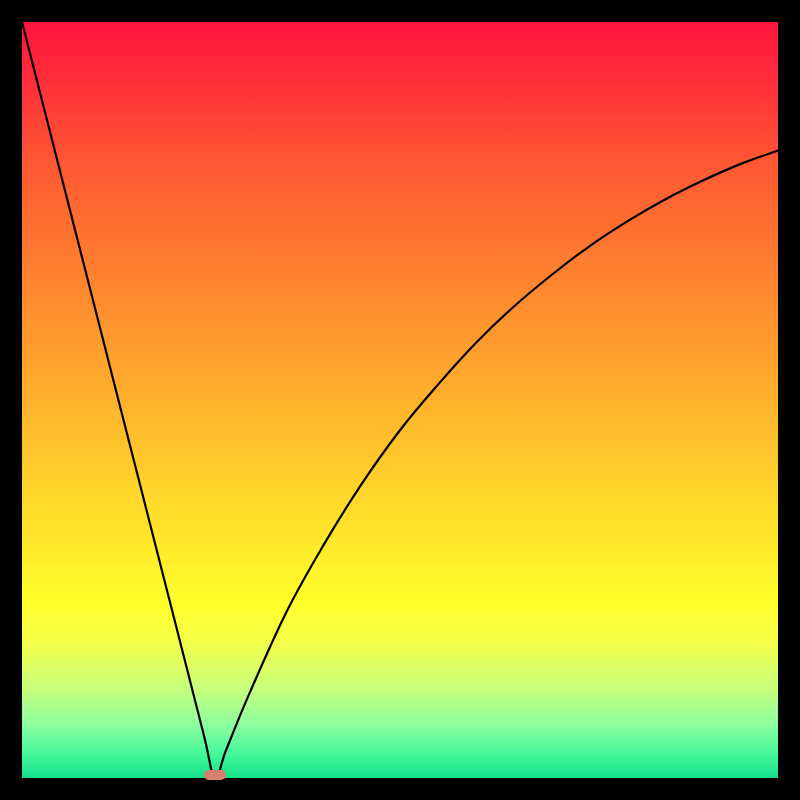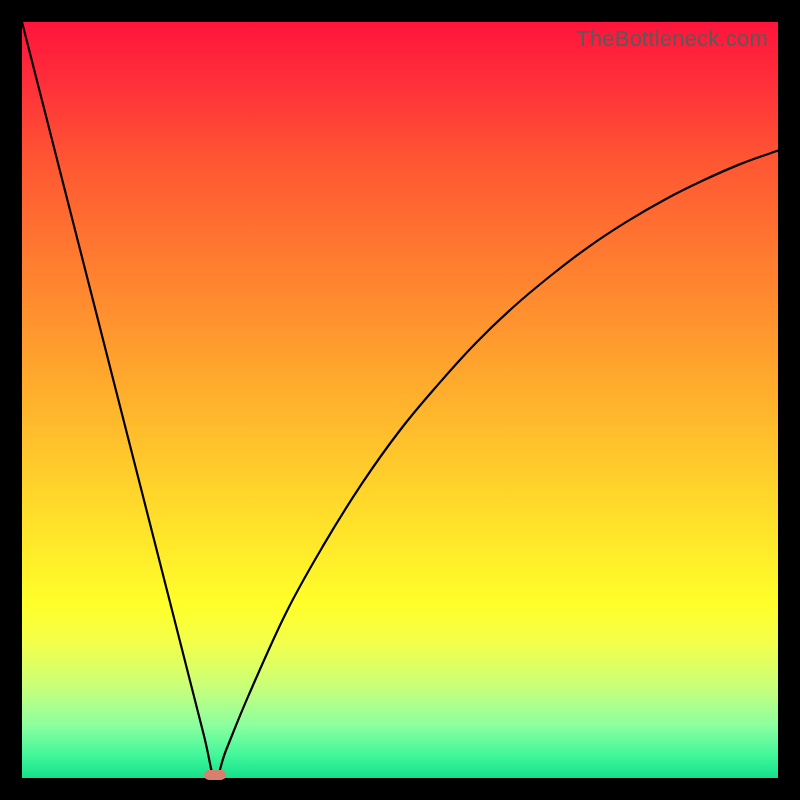--- a/index.html
+++ b/index.html
@@ -57,18 +57,17 @@
     height: 10px;
     border-radius: 5px;
     background: #d88070;
     transform: translate(-50%, -50%);
   }
 </style>
 </head>
 <body>
 
 <div class="frame">
-  <div class="watermark">TheBottleneck.com</div>
   <svg class="curve" viewBox="0 0 756 756" preserveAspectRatio="none">
     <path id="curvePath" fill="none" stroke="#000" stroke-width="2.2" stroke-linejoin="round" stroke-linecap="round" d="M 0 0 C 6.80 26.67, 24.19 94.83, 37.80 148.18 C 51.41 201.52, 61.99 243.01, 75.60 296.35 C 89.21 349.70, 99.79 391.18, 113.40 444.53 C 127.01 497.87, 138.95 544.67, 151.20 592.70 C 163.45 640.74, 173.96 682.00, 181.44 711.40 C 188.92 740.79, 188.70 753.01, 192.78 756.00 C 196.86 758.99, 198.00 743.00, 204.12 728.03 C 210.24 713.06, 215.91 697.74, 226.80 672.84 C 237.69 647.94, 250.99 616.90, 264.60 589.68 C 278.21 562.46, 288.79 544.77, 302.40 521.64 C 316.01 498.51, 326.59 481.57, 340.20 461.16 C 353.81 440.75, 364.39 425.93, 378.00 408.24 C 391.61 390.55, 402.19 378.53, 415.80 362.88 C 429.41 347.23, 439.99 335.32, 453.60 321.30 C 467.21 307.28, 477.79 297.26, 491.40 285.01 C 505.01 272.76, 515.59 264.15, 529.20 253.26 C 542.81 242.37, 553.39 234.19, 567.00 224.53 C 580.61 214.87, 591.19 208.02, 604.80 199.58 C 618.41 191.15, 628.99 185.01, 642.60 177.66 C 656.21 170.31, 666.79 165.16, 680.40 158.76 C 694.01 152.36, 704.59 147.57, 718.20 142.13 C 731.81 136.68, 749.20 130.97, 756.00 128.52"></path>
   </svg>
   <div class="marker" id="minMarker" style="left: 192.78px; top: 753px;"></div>
 </div>
 
 </body></html>

